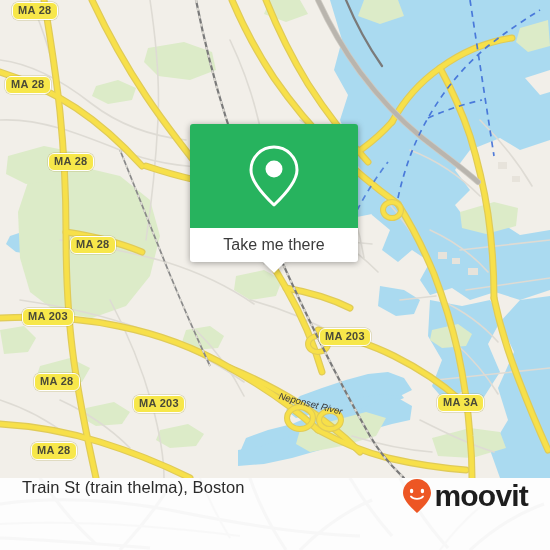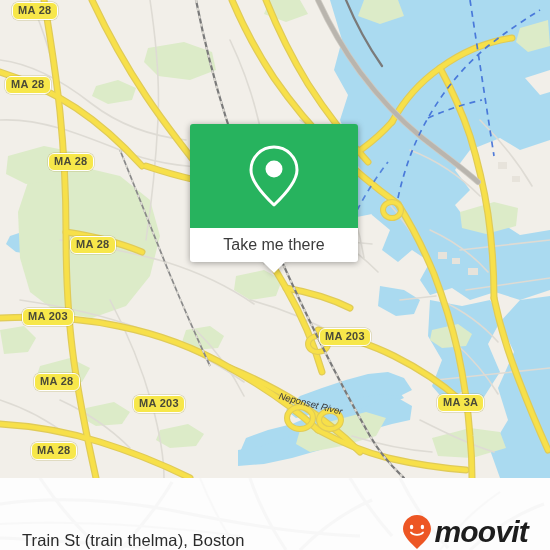--- a/index.html
+++ b/index.html
@@ -103,41 +103,40 @@
   }
   #footer-watermark {
     position: absolute; left: 0; top: 0;
     width: 550px; height: 72px;
     opacity: .35;
   }
   #footer-inner {
     position: relative;
     width: 100%; height: 100%;
     display: flex;
-    align-items: flex-end;
+    align-items: flex-start;
     justify-content: space-between;
     padding: 0 22px 0 22px;
   }
   #footer-title {
     font-size: 16.5px;
     color: #2b2b2b;
     letter-spacing: .1px;
   }
   #brand {
     display: flex;
     align-items: center;
     gap: 2px;
   }
   #brand-wordmark {
     font-size: 30px;
     font-weight: bold;
     color: #1d1d1d;
     letter-spacing: -.8px;
     line-height: 30px;
-    font-style: italic;
   }
 </style>
 </head>
 <body>
 
 <div id="app">
 
   <div id="map">
 
     <svg width="550" height="478" viewBox="0 0 550 478">

